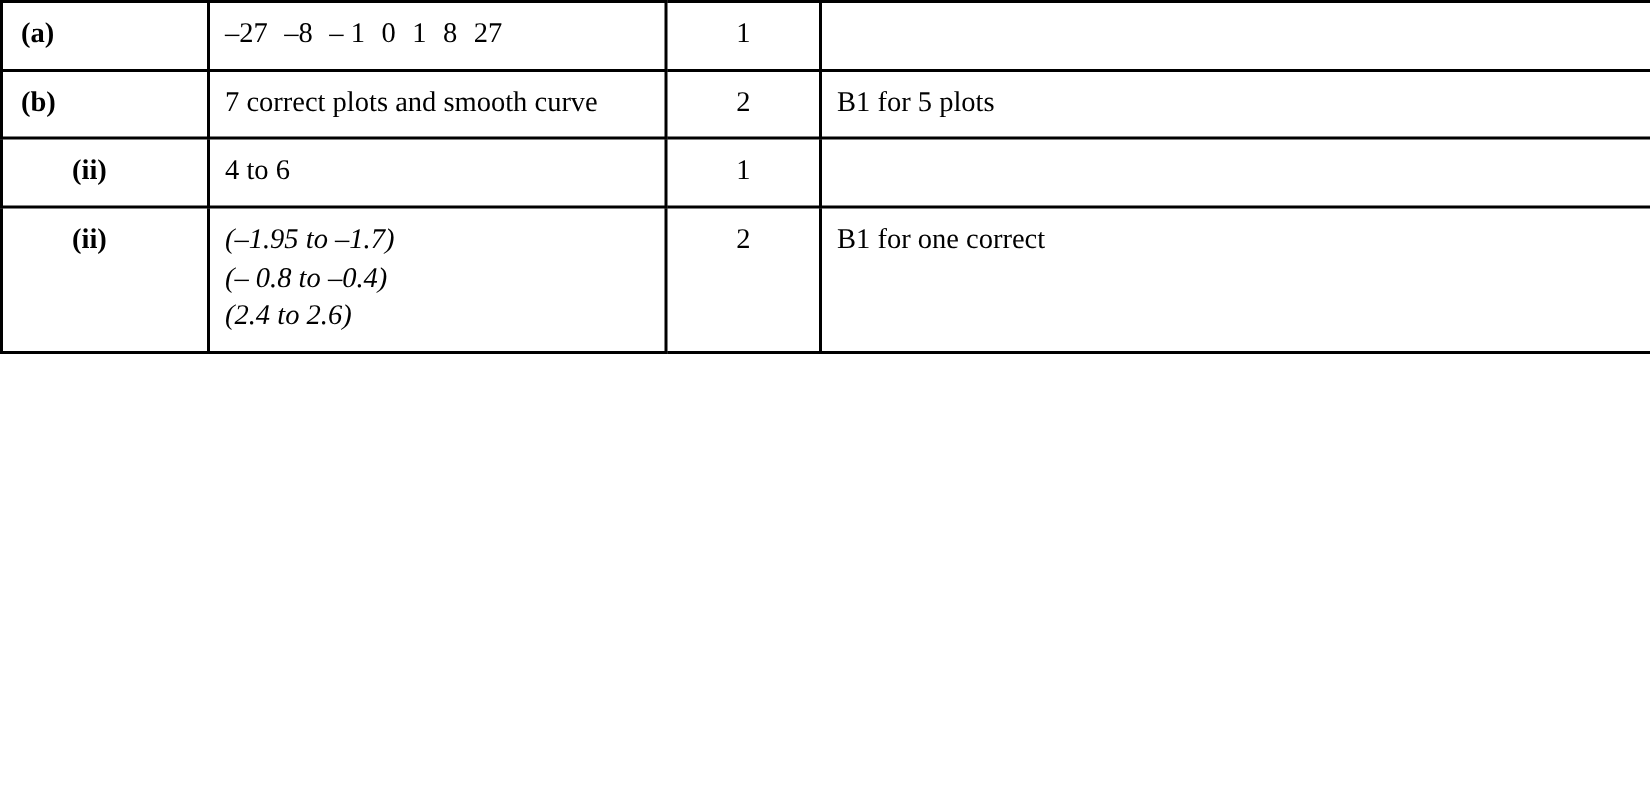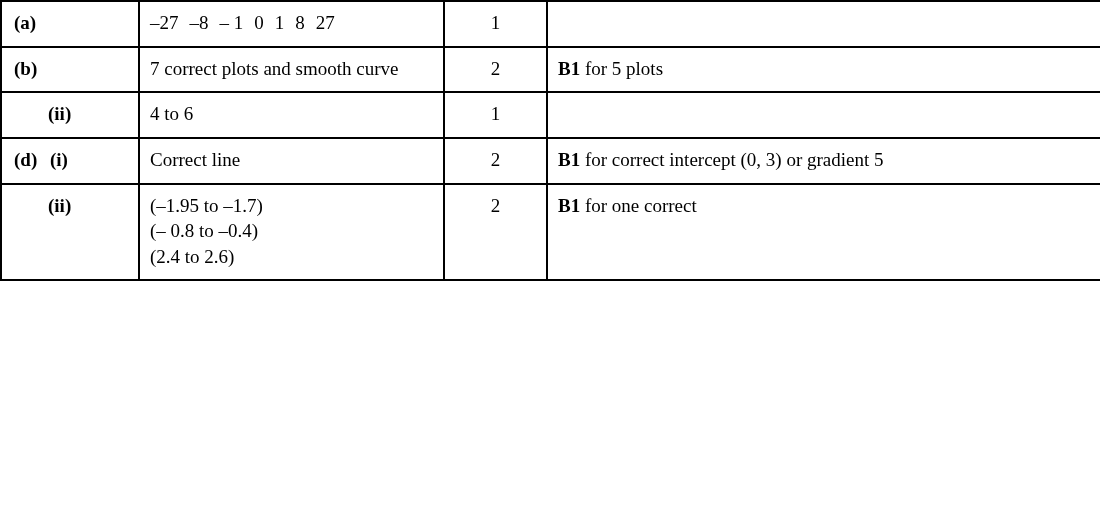--- a/index.html
+++ b/index.html
@@ -61,35 +61,35 @@
     padding-left: 0;
     padding-right: 0;
   }
   td.answer {
     padding-left: 12px;
   }
   td.notes {
     padding-left: 12px;
   }
   .b {
-    font-weight: bold;
+    font-weight: normal;
     margin-top: 12px;
   }
   .it {
     font-style: italic;
   }
   .seq span + span {
     margin-left: 11px;
   }
   sup {
     font-size: 0.66em;
     vertical-align: super;
     line-height: 0;
   }
-  .multiline div { white-space: nowrap; }
+  .multiline div { white-space: nowrap; font-style: italic; }
 </style>
 </head>
 <body>
 
 <div class="sheet">
   <table class="marks">
     <colgroup>
       <col class="c-label">
       <col class="c-answer">
       <col class="c-marks">
@@ -124,28 +124,20 @@
         <td class="label">
           <span class="lbl-indent"></span><span class="lbl-sub">(ii)</span>
         </td>
         <td class="answer">4 to 6</td>
         <td class="marks">1</td>
         <td class="notes"></td>
       </tr>
 
 
 
-      <tr>
-        <td class="label">
-          <span class="lbl-main">(d)</span><span class="lbl-sub">(i)</span>
-        </td>
-        <td class="answer">Correct line</td>
-        <td class="marks">2</td>
-        <td class="notes"><span class="b">B1</span><span> for correct intercept (0, 3) or gradient 5</span></td>
-      </tr>
 
       <tr>
         <td class="label">
           <span class="lbl-indent"></span><span class="lbl-sub">(ii)</span>
         </td>
         <td class="answer multiline">
           <div>(–1.95 to –1.7)</div>
           <div>(– 0.8 to –0.4)</div>
           <div>(2.4 to 2.6)</div>
         </td>

